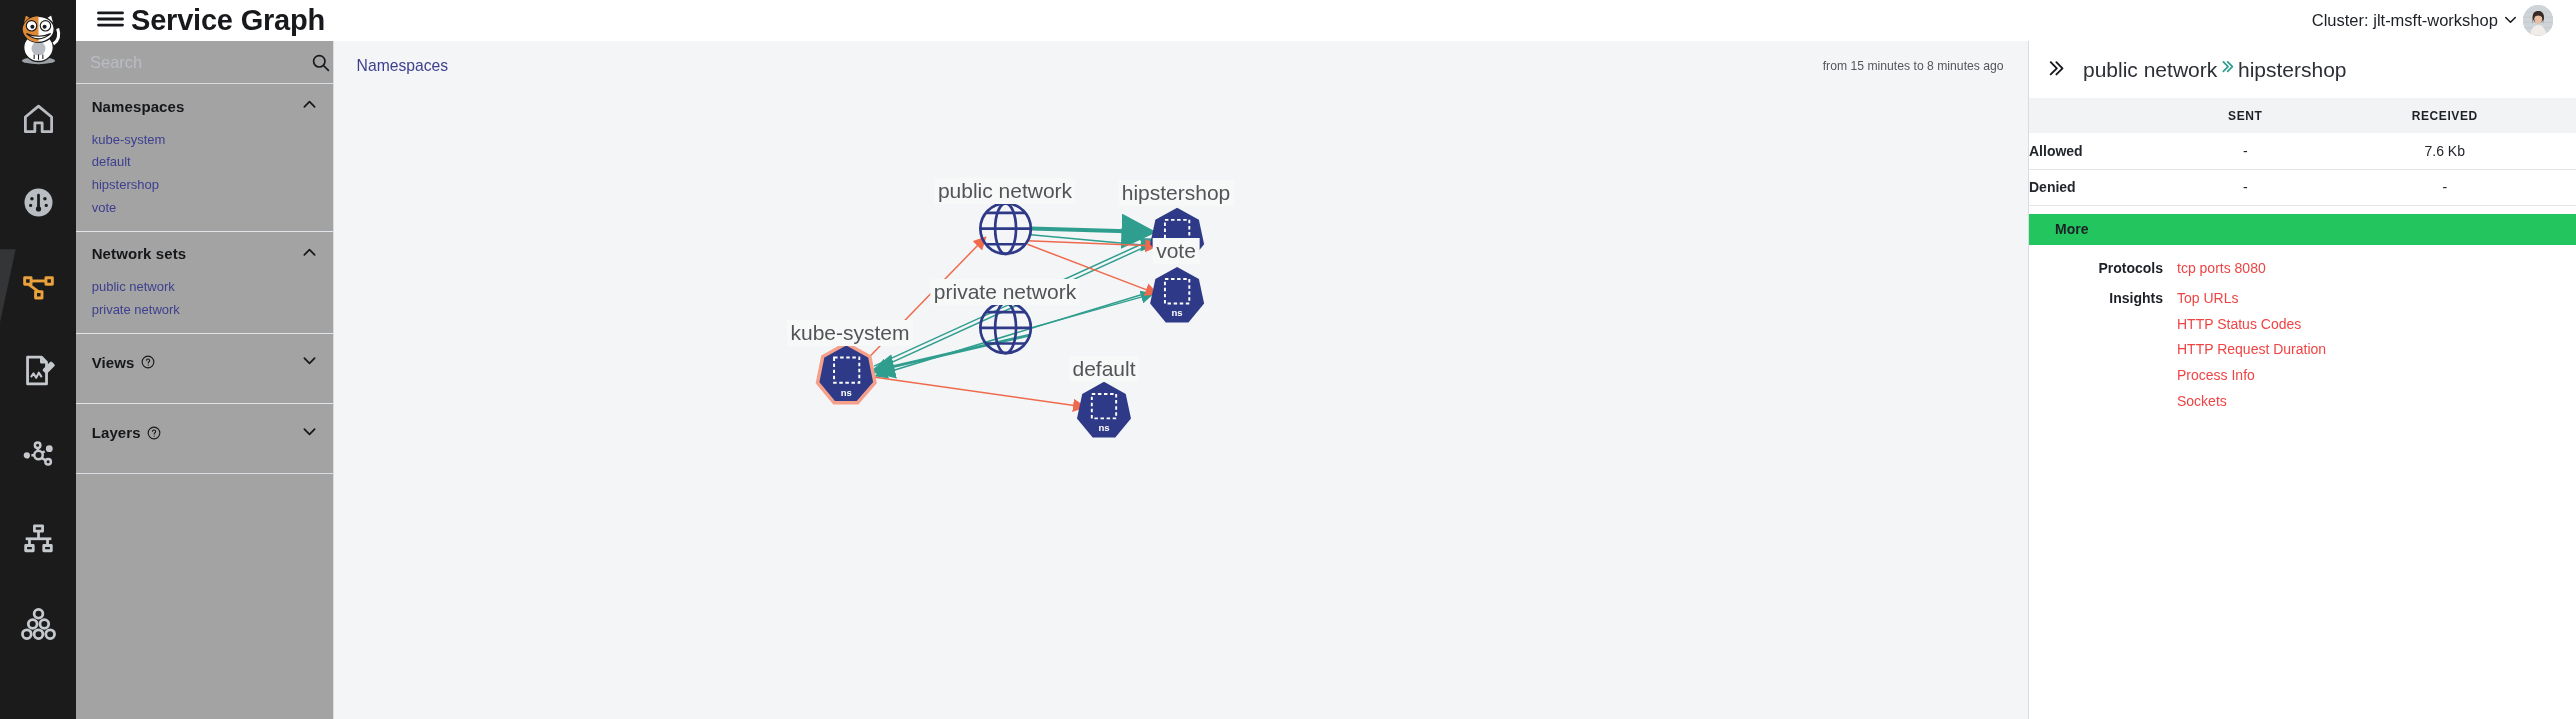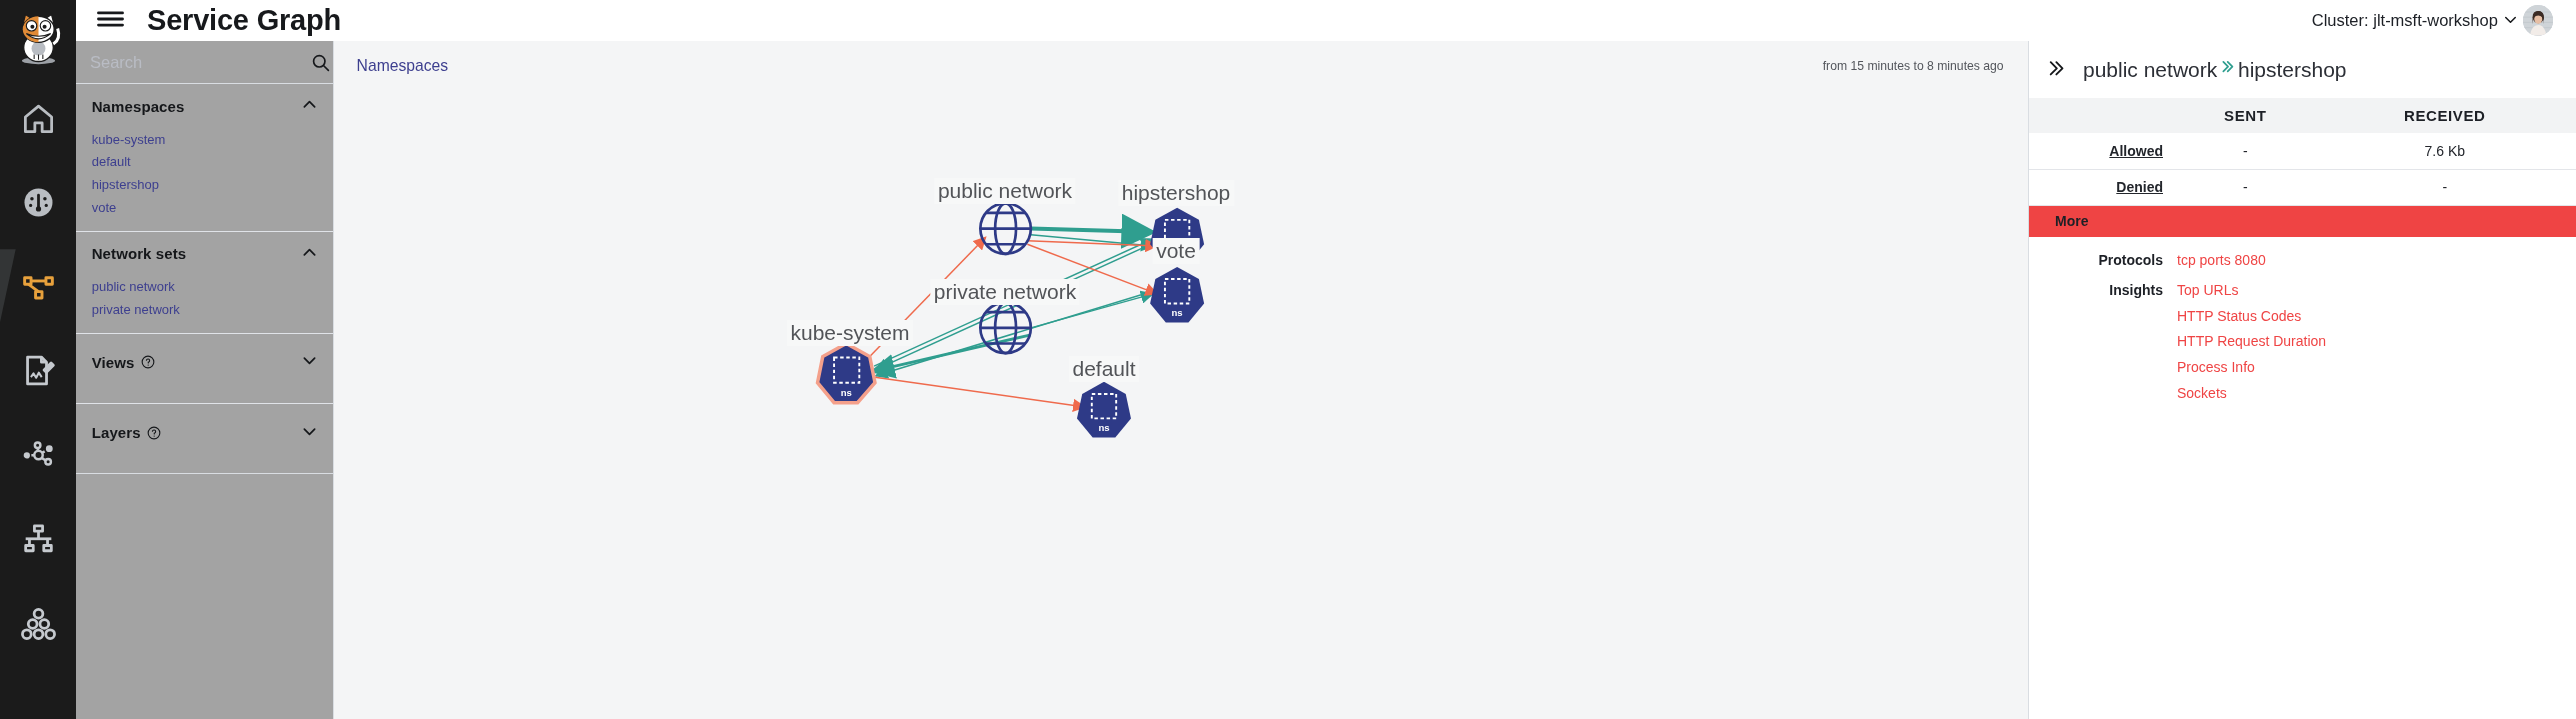--- a/index.html
+++ b/index.html
@@ -104,34 +104,34 @@
   }
   .detail-top { height: 41px; min-height: 41px; }
   .detail-title-row {
     height: 57px; display: flex; align-items: center; gap: 14px;
     padding: 0 0 0 17.4px;
   }
   .detail-title { font-size: 21px; color: #2c2f36; display:flex; align-items:center; }
   .chev-sep { color: #2f9e8f; margin: 0 1.7px; font-size: 19px; }
   .tbl { width: 100%; border-collapse: collapse; }
   .tbl th {
-    background: #f2f3f4; font-size: 15px; font-weight: 700; color: #1d2026;
+    background: #f2f3f4; font-size: 12px; font-weight: 700; color: #1d2026;
     letter-spacing: 0.6px; height: 35px; text-align: center;
   }
   .tbl th.lead { width: 148px; }
   .tbl td {
     font-size: 14px; color: #23262c; height: 36px;
     text-align: center; border-bottom: 0.9px solid #e3e5e9;
   }
   .tbl td.rowhead {
-    text-align: right; font-weight: 700; padding-right: 14px; width: 148px; text-decoration: underline;
+    text-align: left; font-weight: 700; padding-right: 14px; width: 148px;
   }
   .more-bar {
-    background: #ef4444; height: 31px; display: flex; align-items: center;
-    padding-left: 26px; font-size: 14px; font-weight: 700; color: #1d2026;
+    background: #22c55e; height: 31px; display: flex; align-items: center;
+    padding-left: 26px; font-size: 14px; font-weight: 700; color: #1d2026; margin-top: 8px;
   }
   .kv { display: flex; padding-top: 15.7px; }
   .kv-key {
     width: 148px; min-width: 148px; text-align: right; padding-right: 14px;
     font-size: 14px; font-weight: 700; color: #1d2026;
   }
   .kv-val { font-size: 14px; color: #ef4444; }
   .kv-val div { margin-bottom: 9.6px; }
   .kv-val div:last-child { margin-bottom: 2px; }
   .hdr-cluster {
@@ -140,21 +140,21 @@
   }
 
   
   .topbar {
     position: absolute; left: 76px; top: 0; right: 0; height: 41px;
     background: #fff; display: flex; align-items: center; z-index: 5;
   }
   .hamburger { margin-left: 19px; cursor: pointer; }
   .app-title {
     font-size: 29px; font-weight: 700; color: #17191c;
-    margin-left: 21px; letter-spacing: -0.2px;
+    margin-left: 5px; letter-spacing: -0.2px;
   }
   .cluster-txt { font-size: 16.5px; color: #1d2026; }
   .avatar {
     width: 30.5px; height: 30.5px; border-radius: 50%; overflow: hidden;
     background: #c9ced3; display:block;
   }
 </style>
 </head>
 <body>
 

